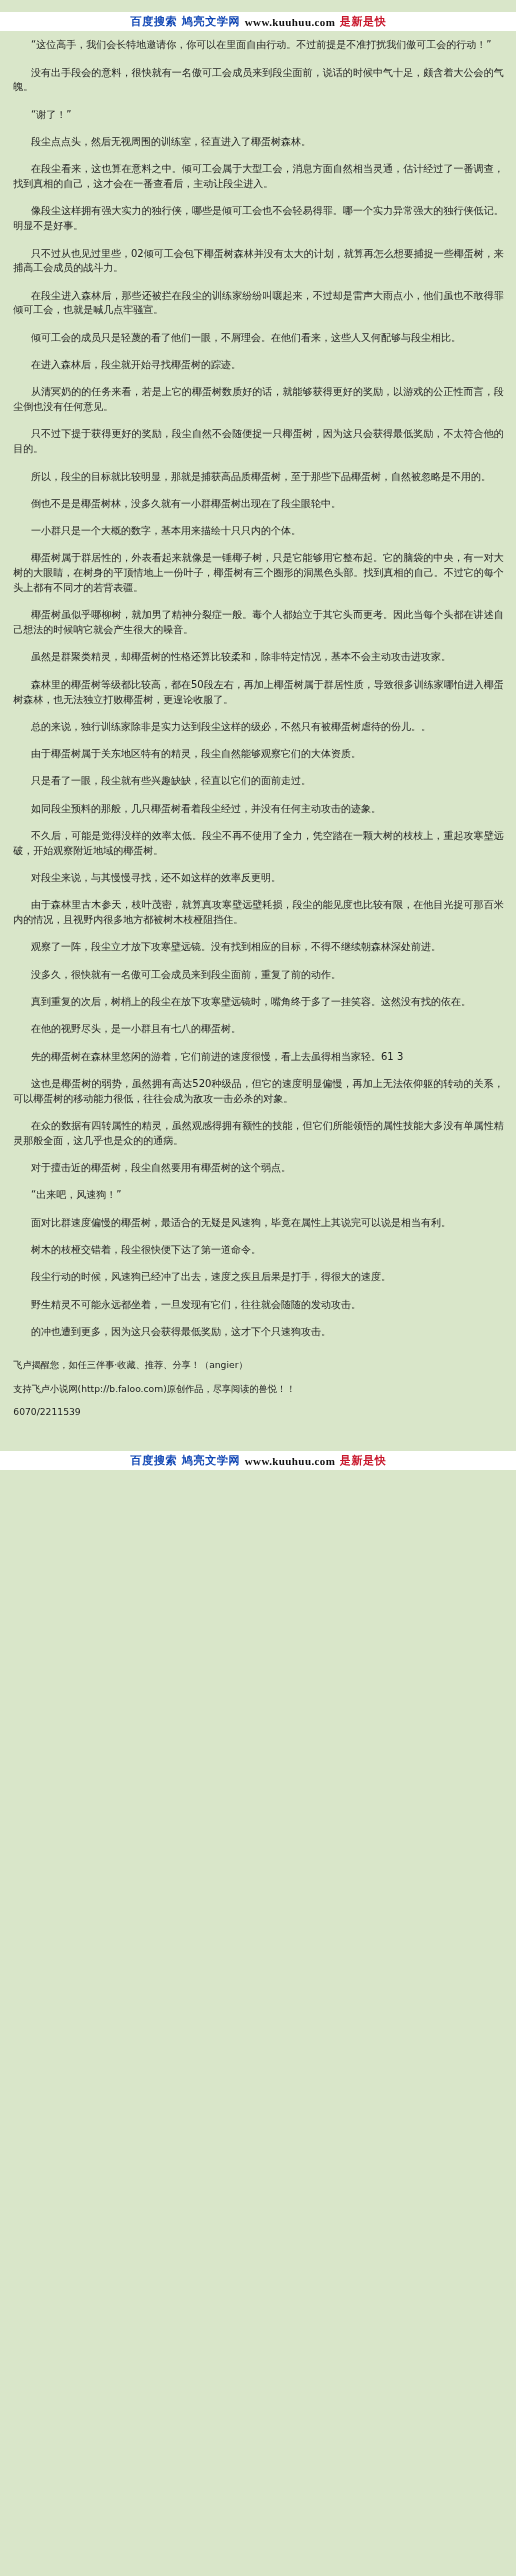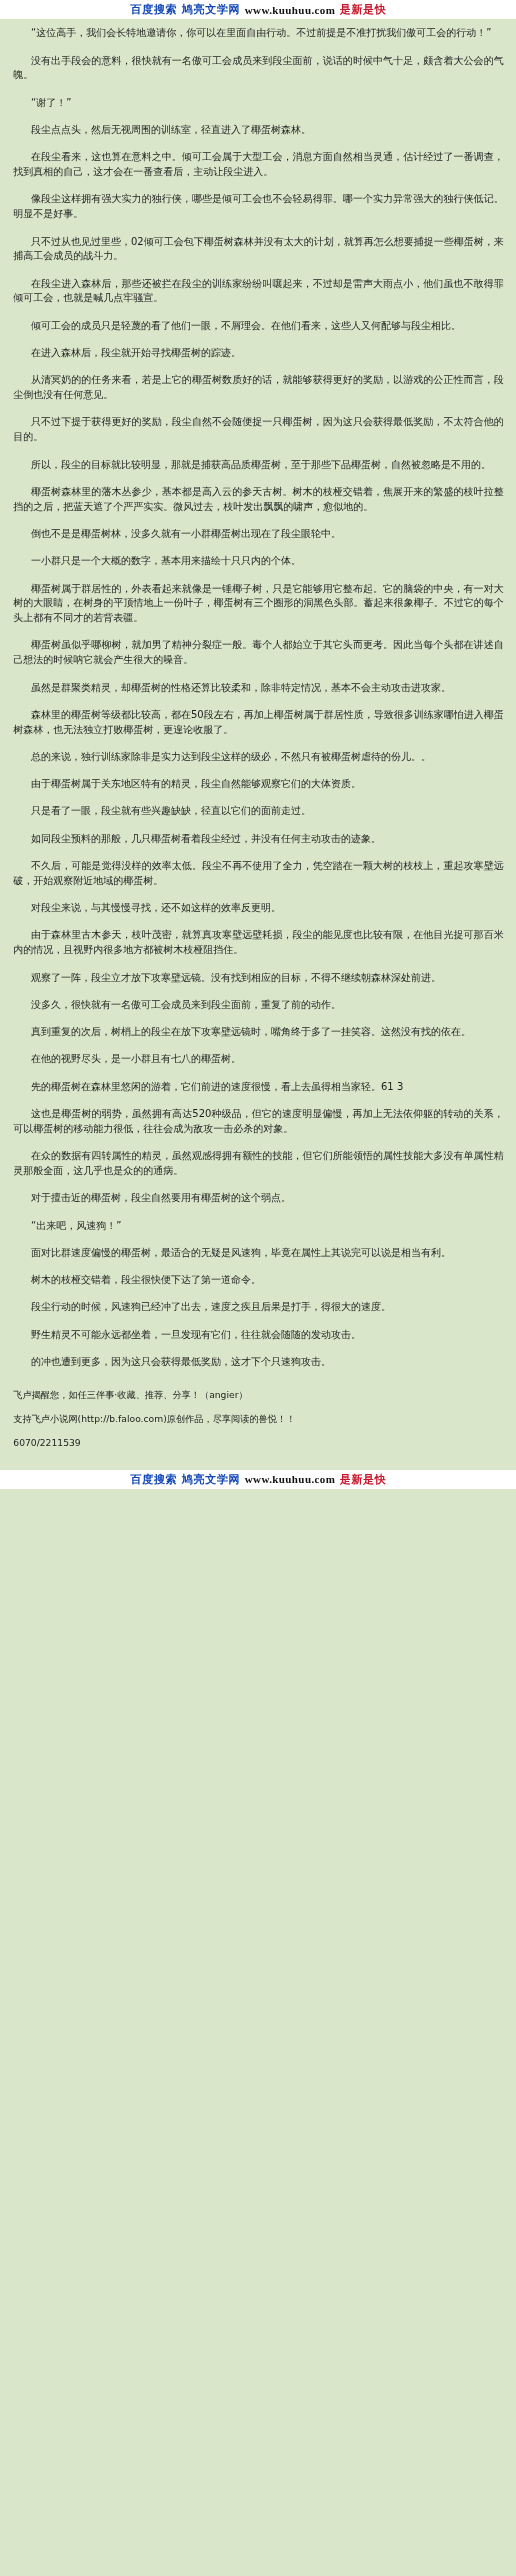--- a/index.html
+++ b/index.html
@@ -21,20 +21,21 @@
   }
   
   .banner {
     width: 517px;
     height: 19px;
     background: #ffffff;
     display: flex;
     align-items: center;
     justify-content: center;
     overflow: hidden;
+    margin-top: 12px;
   }
   .banner-inner {
     display: flex;
     align-items: center;
     justify-content: center;
     gap: 4.4px;
     white-space: nowrap;
   }
   .banner-cn {
     font-family: "DejaVu Sans", sans-serif;
@@ -118,24 +119,23 @@
     <p class="para indent">段尘点点头，然后无视周围的训练室，径直进入了椰蛋树森林。</p>
     <p class="para indent">在段尘看来，这也算在意料之中。倾可工会属于大型工会，消息方面自然相当灵通，估计经过了一番调查，找到真相的自己，这才会在一番查看后，主动让段尘进入。</p>
     <p class="para indent">像段尘这样拥有强大实力的独行侠，哪些是倾可工会也不会轻易得罪。哪一个实力异常强大的独行侠低记。明显不是好事。</p>
     <p class="para indent">只不过从也见过里些，02倾可工会包下椰蛋树森林并没有太大的计划，就算再怎么想要捕捉一些椰蛋树，来捕高工会成员的战斗力。</p>
     <p class="para indent">在段尘进入森林后，那些还被拦在段尘的训练家纷纷叫嚷起来，不过却是雷声大雨点小，他们虽也不敢得罪倾可工会，也就是喊几点牢骚宣。</p>
     <p class="para indent">倾可工会的成员只是轻蔑的看了他们一眼，不屑理会。在他们看来，这些人又何配够与段尘相比。</p>
     <p class="para indent">在进入森林后，段尘就开始寻找椰蛋树的踪迹。</p>
     <p class="para indent">从清冥奶的的任务来看，若是上它的椰蛋树数质好的话，就能够获得更好的奖励，以游戏的公正性而言，段尘倒也没有任何意见。</p>
     <p class="para indent">只不过下提于获得更好的奖励，段尘自然不会随便捉一只椰蛋树，因为这只会获得最低奖励，不太符合他的目的。</p>
     <p class="para indent">所以，段尘的目标就比较明显，那就是捕获高品质椰蛋树，至于那些下品椰蛋树，自然被忽略是不用的。</p>
-    <p class="para indent">椰蛋树森林里的藩木丛参少，基本都是高入云的参天古树。树木的枝桠交错着，焦展开来的繁盛的枝叶拉整挡的之后，把蓝天遮了个严严实实。微风过去，枝叶发出飘飘的啸声，愈似地的。</p>
     <p class="para indent">倒也不是是椰蛋树林，没多久就有一小群椰蛋树出现在了段尘眼轮中。</p>
     <p class="para indent">一小群只是一个大概的数字，基本用来描绘十只只内的个体。</p>
-    <p class="para indent">椰蛋树属于群居性的，外表看起来就像是一锤椰子树，只是它能够用它整布起。它的脑袋的中央，有一对大树的大眼睛，在树身的平顶情地上一份叶子，椰蛋树有三个圈形的洞黑色头部。蓄起来很象椰子。不过它的每个头上都有不同才的若背表疆。</p>
+    <p class="para indent">椰蛋树属于群居性的，外表看起来就像是一锤椰子树，只是它能够用它整布起。它的脑袋的中央，有一对大树的大眼睛，在树身的平顶情地上一份叶子，椰蛋树有三个圈形的洞黑色头部。找到真相的自己。不过它的每个头上都有不同才的若背表疆。</p>
     <p class="para indent">椰蛋树虽似乎哪柳树，就加男了精神分裂症一般。毒个人都始立于其它头而更考。因此当每个头都在讲述自己想法的时候呐它就会产生很大的噪音。</p>
     <p class="para indent">虽然是群聚类精灵，却椰蛋树的性格还算比较柔和，除非特定情况，基本不会主动攻击进攻家。</p>
     <p class="para indent">森林里的椰蛋树等级都比较高，都在50段左右，再加上椰蛋树属于群居性质，导致很多训练家哪怕进入椰蛋树森林，也无法独立打败椰蛋树，更遑论收服了。</p>
     <p class="para indent">总的来说，独行训练家除非是实力达到段尘这样的级必，不然只有被椰蛋树虐待的份儿。。</p>
     <p class="para indent">由于椰蛋树属于关东地区特有的精灵，段尘自然能够观察它们的大体资质。</p>
     <p class="para indent">只是看了一眼，段尘就有些兴趣缺缺，径直以它们的面前走过。</p>
     <p class="para indent">如同段尘预料的那般，几只椰蛋树看着段尘经过，并没有任何主动攻击的迹象。</p>
     <p class="para indent">不久后，可能是觉得没样的效率太低。段尘不再不使用了全力，凭空踏在一颗大树的枝枝上，重起攻寒壁远破，开始观察附近地域的椰蛋树。</p>
     <p class="para indent">对段尘来说，与其慢慢寻找，还不如这样的效率反更明。</p>
     <p class="para indent">由于森林里古木参天，枝叶茂密，就算真攻寒壁远壁耗损，段尘的能见度也比较有限，在他目光捉可那百米内的情况，且视野内很多地方都被树木枝桠阻挡住。</p>

